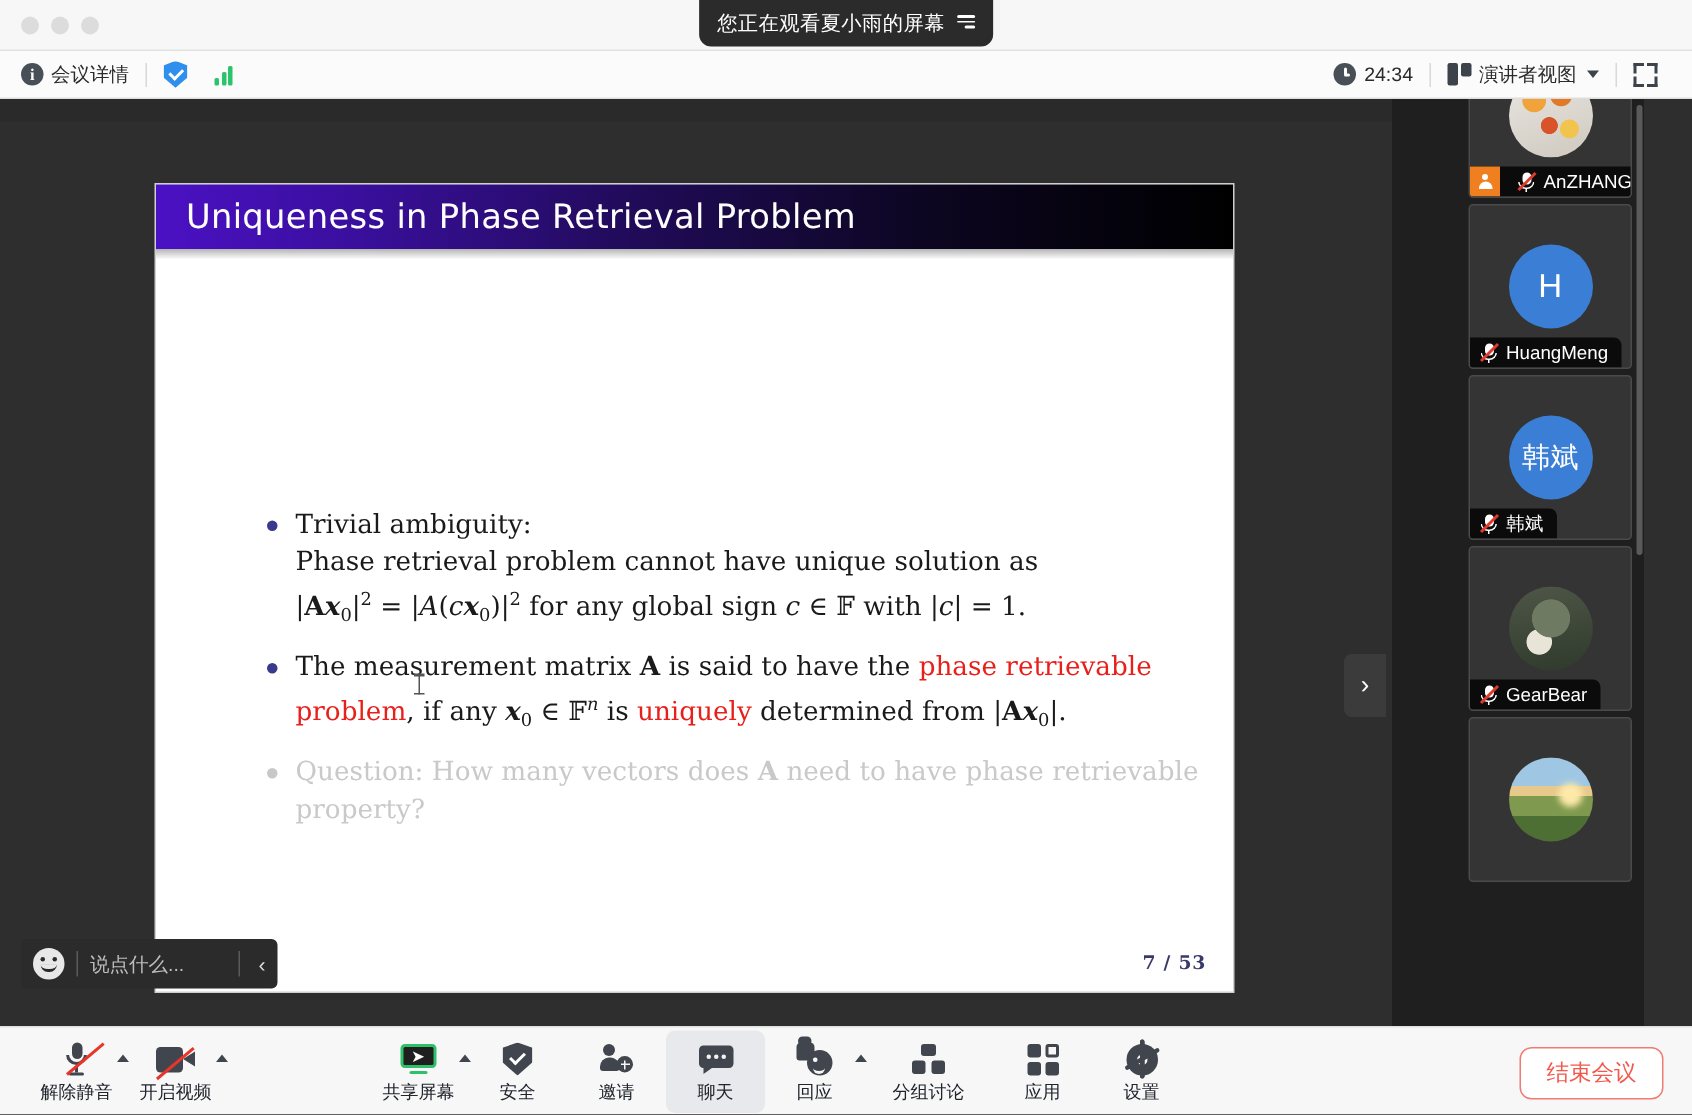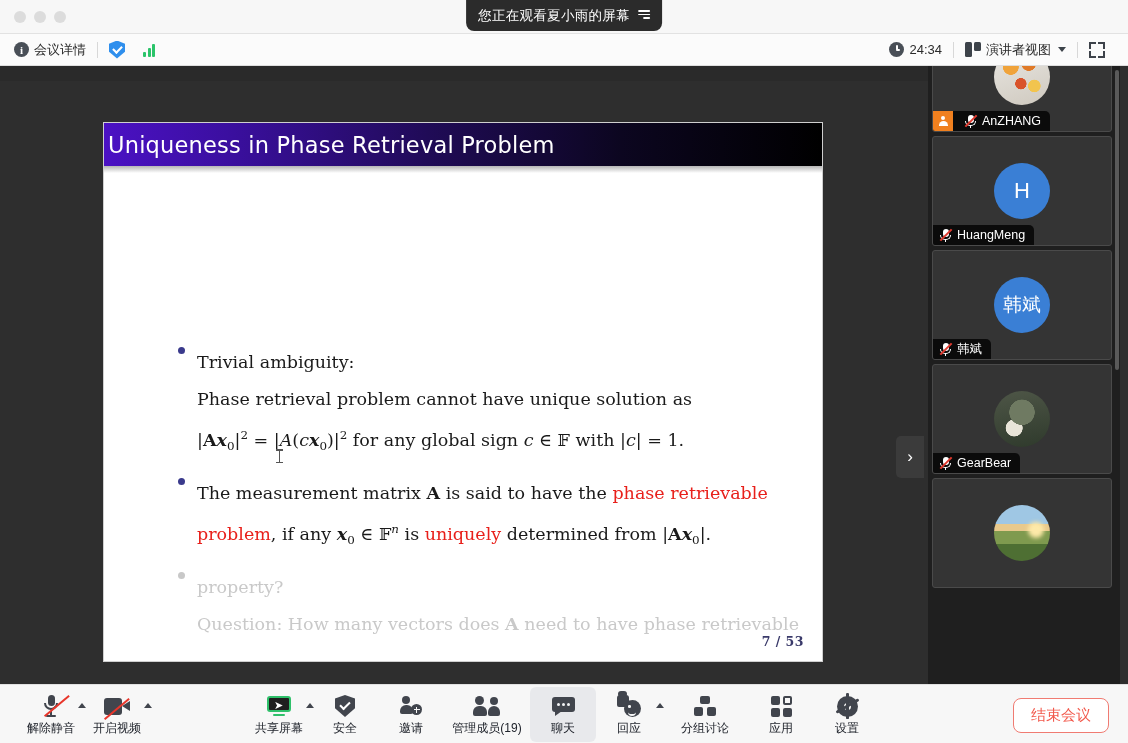--- a/index.html
+++ b/index.html
@@ -105,21 +105,21 @@
   }
   .stage-topstrip { position:absolute;top:0;left:0;width:100%;height:15px;background:#2a2a2a; }
 
   .slide {
     position: absolute; left: 104px; top: 57px; width: 718px; height: 538px;
     background: #ffffff; box-shadow: 0 0 0 1px #cfcfcf;
   }
   .slide-title {
     height: 43px; width: 100%;
     background: linear-gradient(90deg, #4b11c4 0%, #3a0f9e 18%, #200b57 45%, #0c0620 72%, #000000 100%);
-    display: flex; align-items: center; padding-left: 4px;
+    display: flex; align-items: center; padding-left: 20px;
     position: relative;
   }
   .slide-title span {
     color: #fff; font-size: 22.5px; font-family: "DejaVu Sans", sans-serif; font-weight: 400;
     letter-spacing: .2px;
   }
   .slide-title:after {
     content: ""; position: absolute; left: 0; bottom: -7px; width: 100%; height: 7px;
     background: linear-gradient(180deg, rgba(120,120,120,.55), rgba(255,255,255,0));
   }
@@ -129,21 +129,21 @@
     font-family: "DejaVu Serif", "Liberation Serif", serif;
     color: #1a1a1a; font-size: 17.5px; line-height: 24.5px;
   }
   .bullet-row { display: flex; margin-bottom: 10px; }
   .bullet-dot {
     flex: none; width: 7px; height: 7px; border-radius: 50%;
     background: #3a3a8c; margin-top: 9px; margin-right: 12px;
   }
   .bullet-dot.dim { background: #c8c8c8; }
   .bullet-text { flex: 1; }
-  .bullet-text .line { white-space: nowrap; margin-top: 12px; }
+  .bullet-text .line { white-space: nowrap; }
   .red { color: #e8201b; }
   .dimmed { color: #c9c9c9; }
   .mi { font-family: "DejaVu Serif", serif; font-style: italic; }
   .mb { font-family: "DejaVu Serif", serif; font-weight: bold; font-style: italic; }
   .bb { font-family: "DejaVu Serif", serif; font-weight: bold; }
   sub { font-size: .68em; }
   sup { font-size: .68em; }
 
   .slide-pagenum {
     position: absolute; right: 18px; bottom: 12px;
@@ -173,22 +173,22 @@
 
   .panel-toggle {
     position: absolute; left: 896px; top: 370px; width: 28px; height: 42px;
     background: #3b3b3b; border-radius: 5px 0 0 5px;
     display:flex;align-items:center;justify-content:center;
     color:#fff;font-size:17px;
   }
 
   
   .rail {
-    position: absolute; top: 66px; left: 928px; width: 192px; height: 618px;
-    background: #1f1f1f; overflow: hidden;
+    position: absolute; top: 66px; left: 928px; width: 168px; height: 618px;
+    background: #1f1f1f; overflow: hidden; padding-left: 47px;
   }
   .tile {
     position: relative; margin: 4px 8px 4px 4px; height: 110px;
     background: #343434; border: 1px solid #4a4a4a; border-radius: 3px;
     overflow: hidden;
   }
   .tile.speaking { border: 3px solid #2fdb6f; }
   .avatar-circle {
     position: absolute; left: 50%; top: 50%; transform: translate(-50%,-50%);
     width: 56px; height: 56px; border-radius: 50%;
@@ -462,32 +462,41 @@
           <span class="bullet-dot"></span>
           <div class="bullet-text">
             <div class="line">The measurement matrix <span class="bb">A</span> is said to have the <span class="red">phase retrievable</span></div>
             <div class="line"><span class="red">problem</span>, if any <span class="mb">x</span><sub>0</sub> ∈ 𝔽<sup><span class="mi">n</span></sup> is <span class="red">uniquely</span> determined from |<span class="bb">A</span><span class="mb">x</span><sub>0</sub>|.</div>
           </div>
         </div>
 
         <div class="bullet-row">
           <span class="bullet-dot dim"></span>
           <div class="bullet-text dimmed">
+            <div class="line">Question: How many vectors does <span class="bb">A</span> need to have phase retrievable</div>
             <div class="line">property?</div>
-            <div class="line">Question: How many vectors does <span class="bb">A</span> need to have phase retrievable</div>
           </div>
         </div>
 
       </div>
 
       <div class="slide-pagenum">7 / 53</div>
     </div>
 
     <div class="text-cursor"></div>
 
+    <div class="chat-strip">
+      <span class="chat-emoji">
+          <span class="chat-smile"></span>
+        </span>
+      <span class="chat-div"></span>
+      <span class="chat-placeholder">说点什么...</span>
+      <span class="chat-div"></span>
+      <span class="chat-collapse">‹</span>
+    </div>
 
     <div class="panel-toggle">
       <span>›</span>
     </div>
   </div>
 
   <div class="rail">
 
     <div class="tile" style="margin-top:-44px;height:110px;">
       <span class="avatar-circle ph-leaves"></span>
@@ -602,31 +611,20 @@
       <div class="tb-item">
         <span class="tb-ico">
           <span class="ic-invite">
               <span class="h"></span>
               <span class="bd"></span>
               <span class="pl"></span>
             </span>
         </span>
         <span class="tb-label">邀请</span>
       </div>
-      <div class="tb-item wide">
-        <span class="tb-ico">
-          <span class="ic-people">
-              <span class="h1"></span>
-              <span class="b1"></span>
-              <span class="h2"></span>
-              <span class="b2"></span>
-            </span>
-        </span>
-        <span class="tb-label">管理成员(19)</span>
-      </div>
       <div class="tb-item active-bg">
         <span class="tb-ico">
           <span class="ic-chat">
               <span class="bub"></span>
               <span class="tail"></span>
               <span class="d d1"></span>
               <span class="d d2"></span>
               <span class="d d3"></span>
             </span>
         </span>

